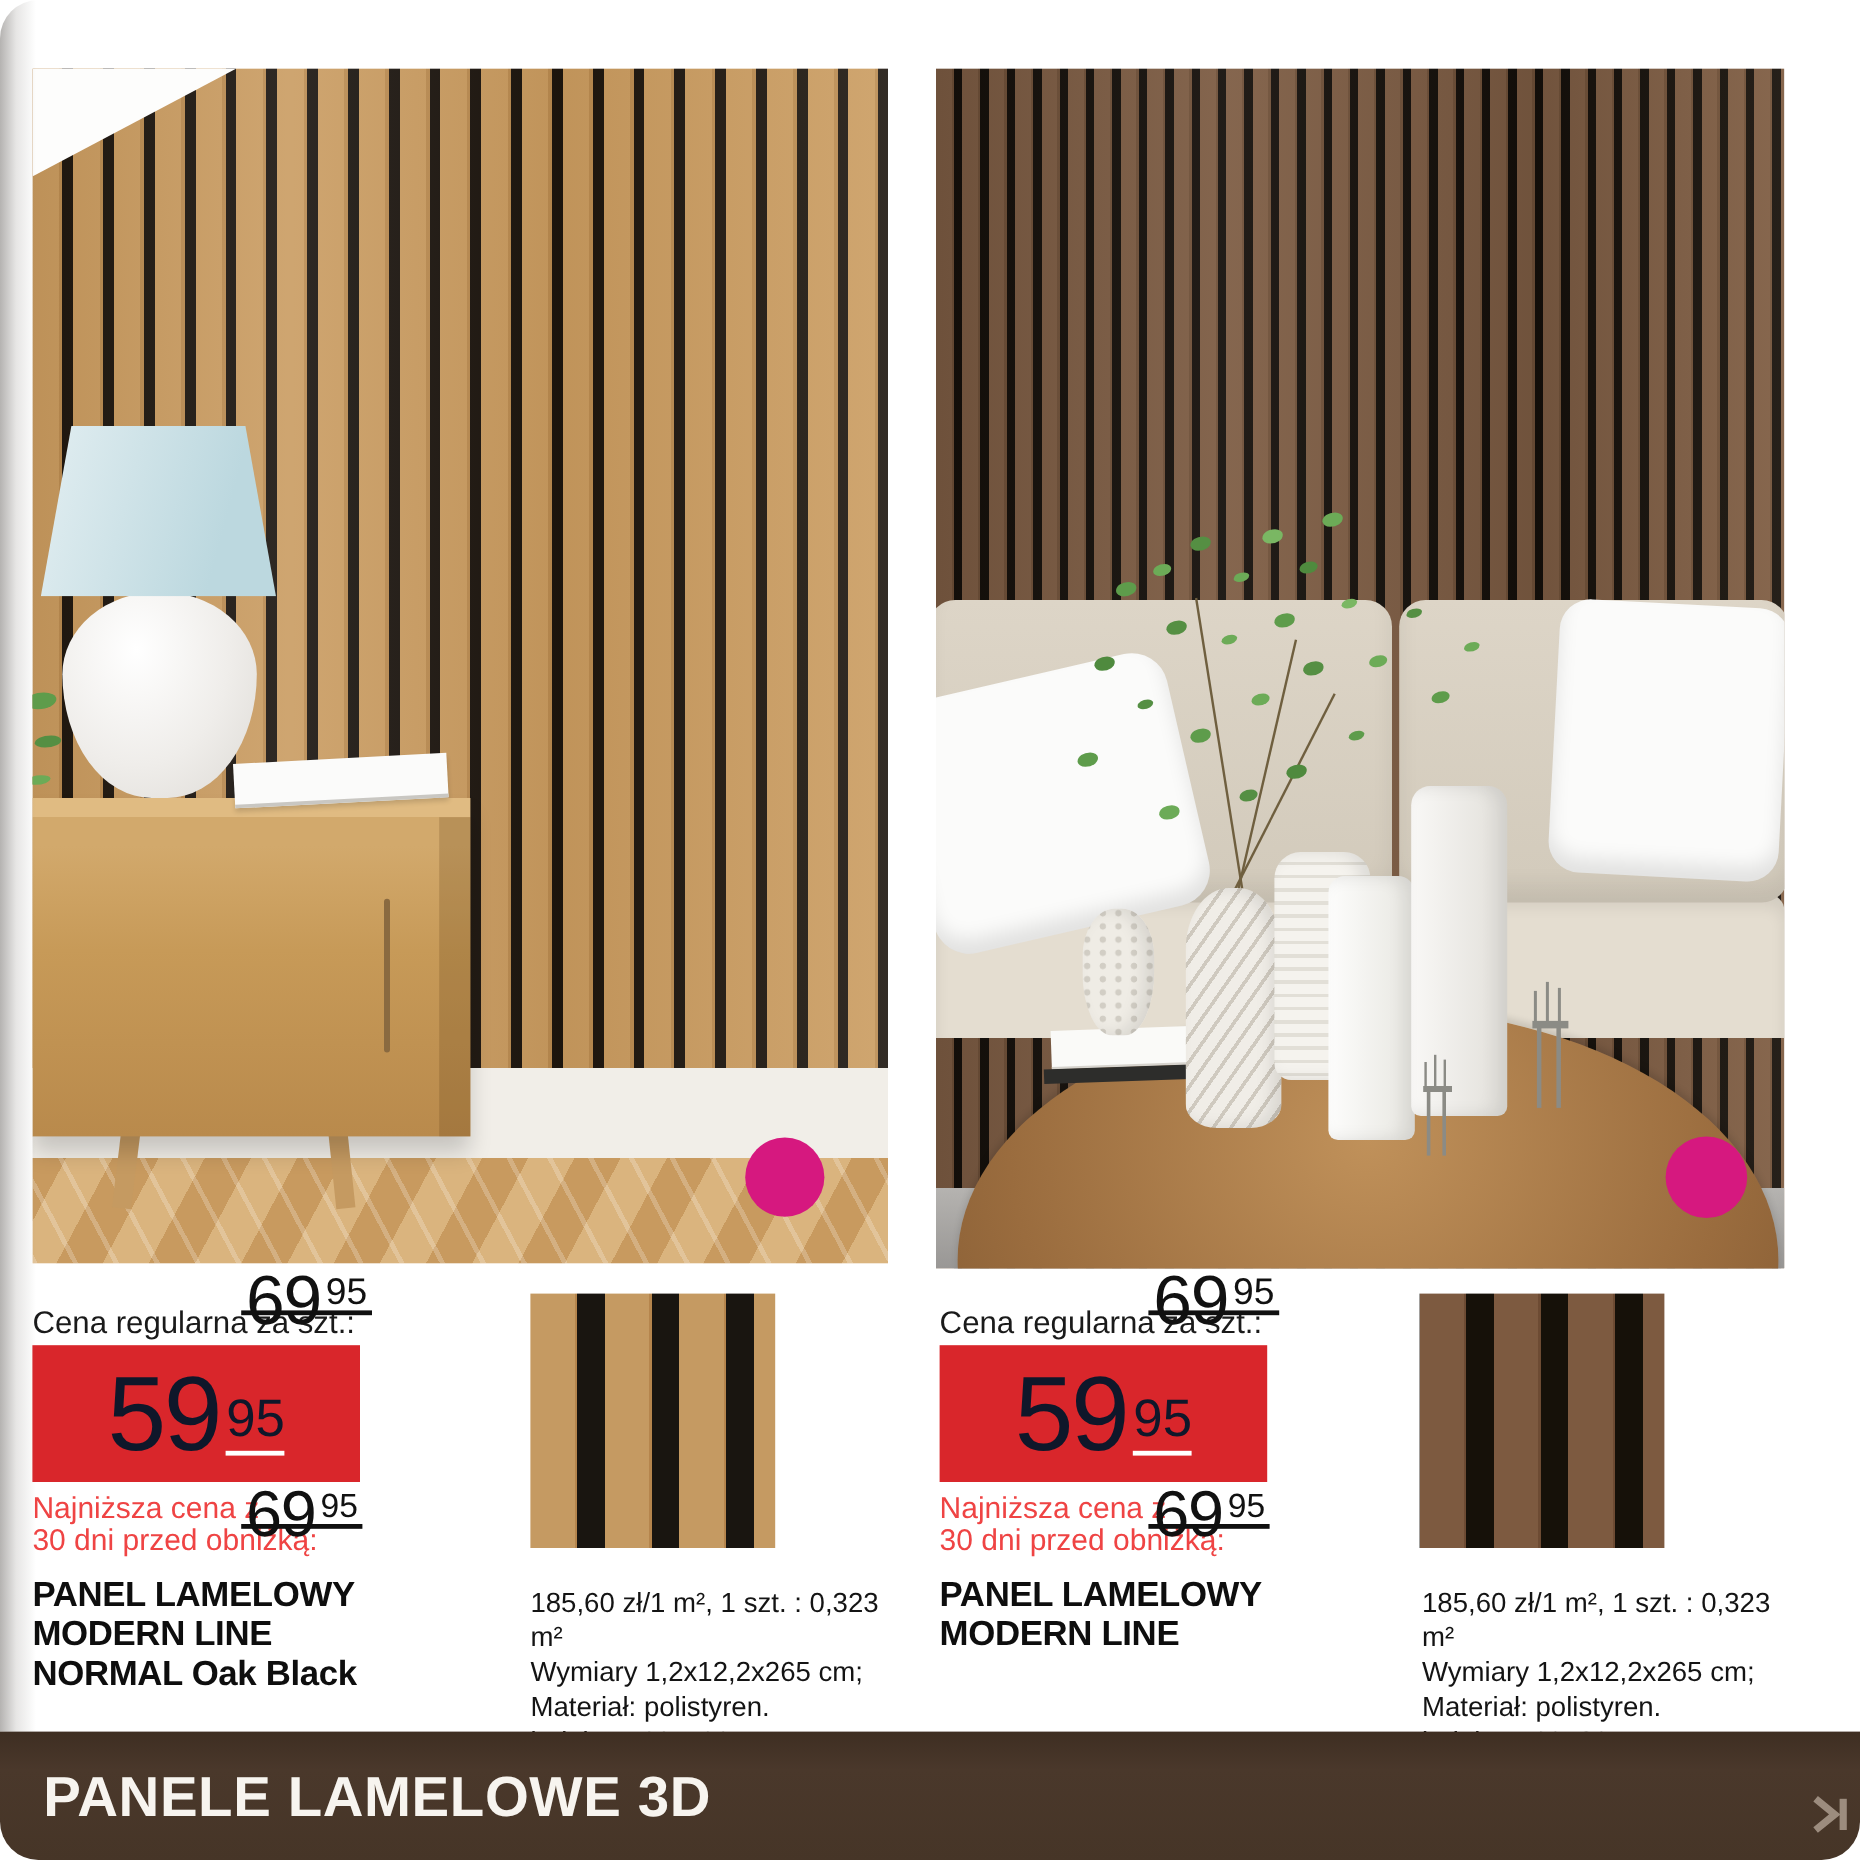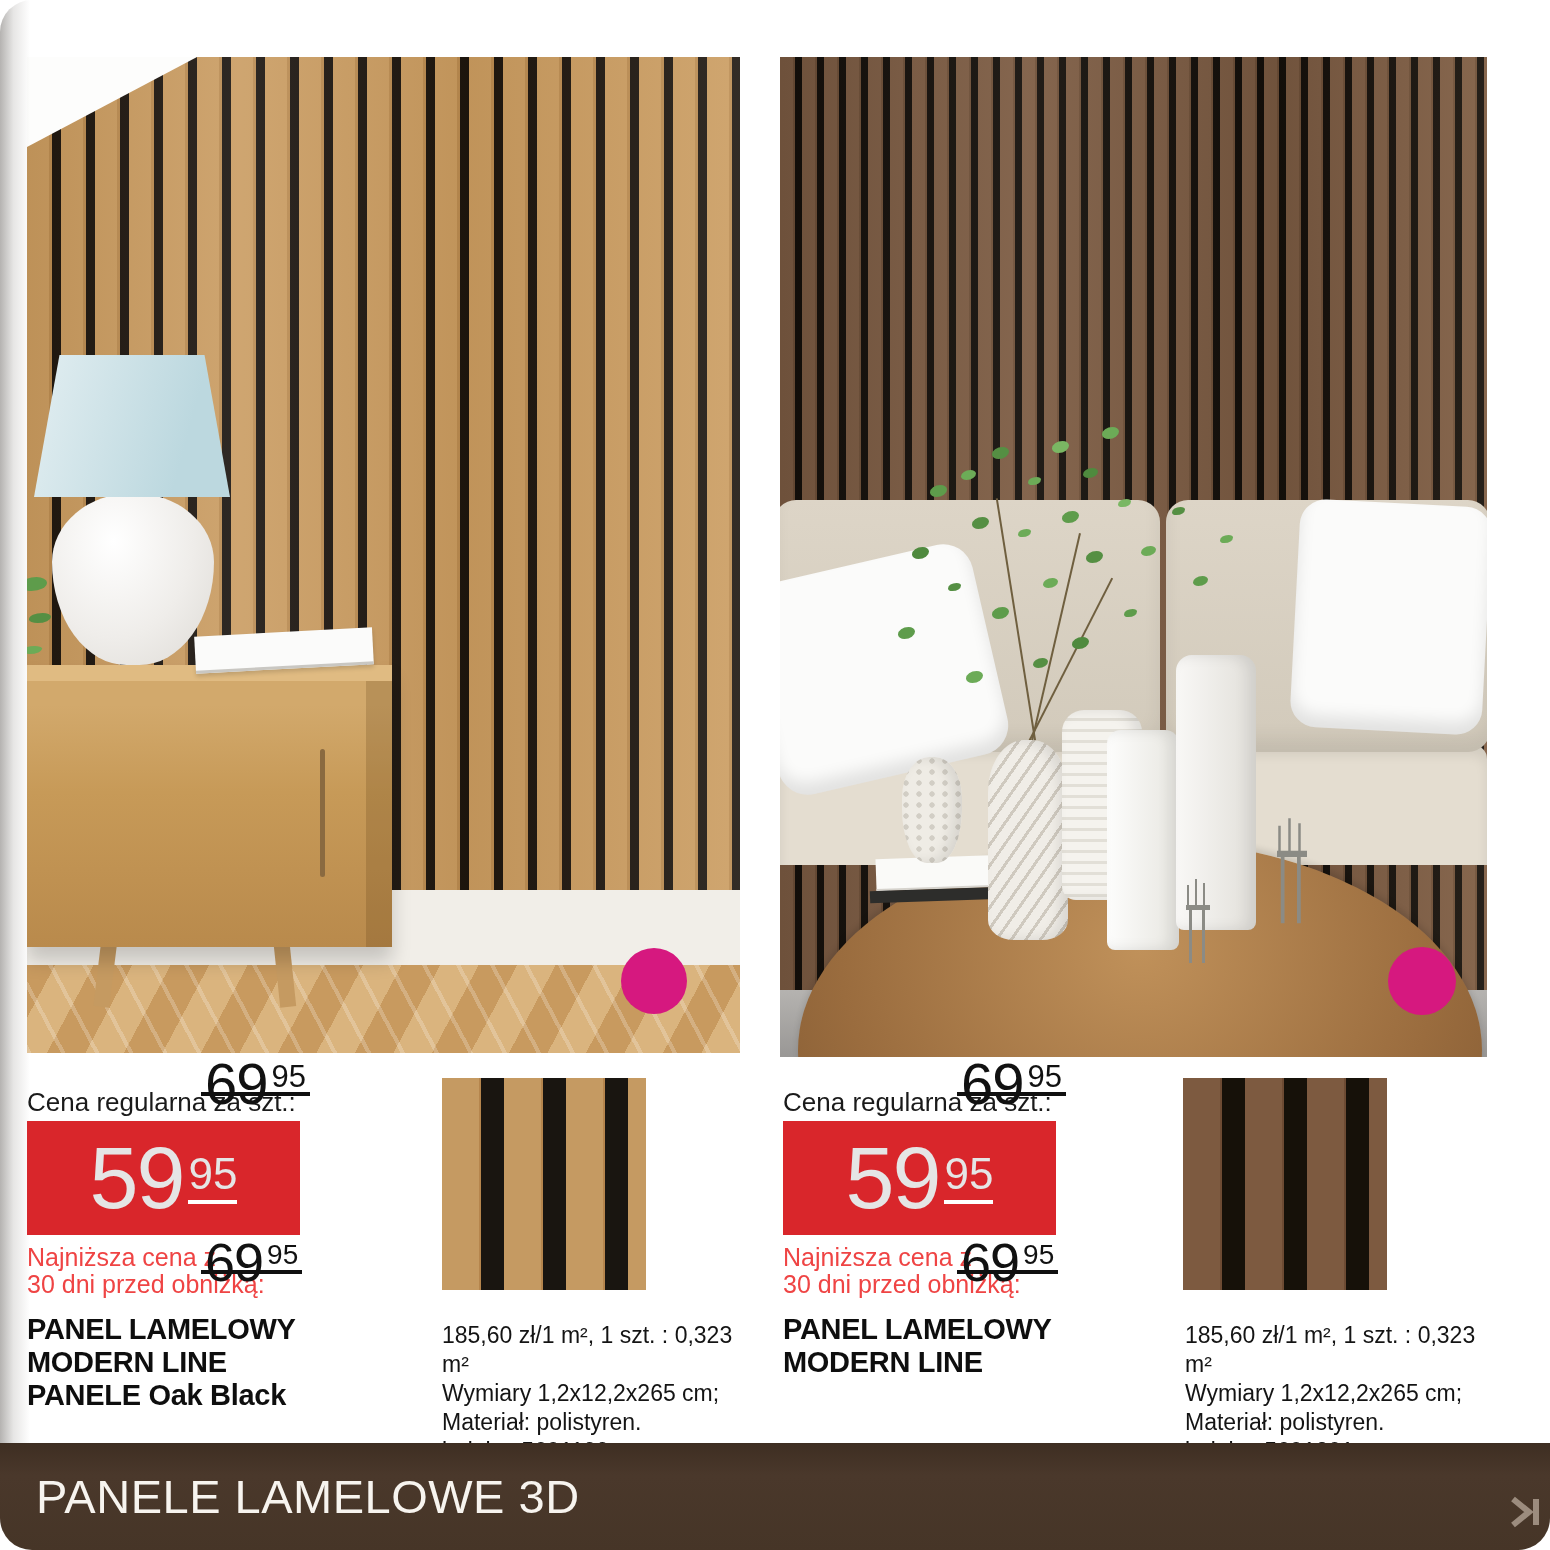--- a/index.html
+++ b/index.html
@@ -118,40 +118,40 @@
   .price .main{font-size:58px;letter-spacing:-1px;}
   .price .sup{font-size:31px;line-height:1;margin-left:4px;}
   .price .strike{position:absolute;left:-4px;right:-4px;top:31px;height:4px;background:#101010;}
   .price-reg{left:178px;top:6px;}
   .price-low{left:178px;top:186px;}
   .price-low .main{font-size:54px;}
   .price-low .sup{font-size:28px;}
   .price-low .strike{top:29px;}
   .promo-box{position:absolute;left:0;top:66px;width:273px;height:114px;background:#d9262b;
     display:flex;align-items:center;justify-content:center;}
-  .promo-price{display:inline-flex;align-items:center;color:#e5e5e5;line-height:.8;}
+  .promo-price{display:inline-flex;align-items:flex-end;color:#0f172a;line-height:.8;}
   .promo-price .main{font-size:88px;letter-spacing:-2px;}
   .promo-price .sup{font-size:44px;line-height:1;margin-left:5px;position:relative;padding-bottom:8px;}
   .promo-price .sup::after{content:"";position:absolute;left:0;right:0;bottom:0;height:4px;background:#fff;}
   .lowest-label{position:absolute;left:0;top:189px;font-size:25px;line-height:27px;color:#ef4444;}
   .pname{position:absolute;left:0;top:258px;margin:0;font-size:29px;line-height:33px;font-weight:700;
     letter-spacing:-.3px;color:#0e0e0e;}
   .swatch{position:absolute;top:23px;width:204px;height:212px;}
   .pinfo.p0 .swatch{left:415px;}
   .pinfo.p1 .swatch{left:400px;}
   .swatch-oak{background:repeating-linear-gradient(90deg,#c59a62 0 37px,#b5854d 37px 39px,#191510 39px 62px);}
   .swatch-walnut{background:repeating-linear-gradient(90deg,#7d5a40 0 37px,#6d4b33 37px 39px,#161109 39px 62px);}
   .specs{position:absolute;top:266px;font-size:23px;line-height:29px;color:#141414;width:320px;}
   .pinfo.p0 .specs{left:415px;}
   .pinfo.p1 .specs{left:402px;}
 
   
   .footer-bar{position:absolute;left:0;top:1443px;width:1550px;height:107px;
     background:linear-gradient(180deg,#3e2e22,#4a382b 30%,#463527);display:flex;align-items:center;z-index:50;}
-  .footer-title{margin:0 0 0 36px;font-size:47px;font-weight:400;letter-spacing:.5px;color:#f7f4ef;}
+  .footer-title{margin:0 0 0 36px;font-size:47px;font-weight:700;letter-spacing:.5px;color:#f7f4ef;}
   .logo{position:absolute;left:1303px;top:1461px;width:192px;height:76px;}
   .logo-leafA{position:absolute;left:2px;top:26px;width:27px;height:20px;background:#f6f3ee;
     border-radius:60% 40% 55% 45%;transform:rotate(-32deg);}
   .logo-leafB{position:absolute;left:20px;top:0px;width:19px;height:31px;background:#f6f3ee;
     border-radius:50% 50% 50% 50%/58% 58% 42% 42%;transform:rotate(16deg);}
   .logo-brand{position:absolute;left:44px;top:-8px;font-size:47px;font-weight:800;letter-spacing:-1px;color:#f6f3ee;}
   .logo-band{position:absolute;left:42px;top:46px;width:146px;height:30px;background:#f6f3ee;border-radius:8px;
     text-align:right;}
   .logo-sub{font-size:17px;font-weight:700;letter-spacing:5px;color:#463527;line-height:30px;padding-right:8px;display:inline-block;}
   .pager{position:absolute;left:1506px;top:1494px;width:36px;height:36px;z-index:60;cursor:pointer;}
@@ -222,21 +222,21 @@
       <span>30 dni przed obniżką:</span>
     </span>
     <span class="price price-low">
       <span class="main">69</span>
       <span class="sup">95</span>
       <i class="strike"></i>
     </span>
     <h2 class="pname">
       <span>PANEL LAMELOWY</span><br>
       <span>MODERN LINE</span><br>
-      <span>PANELE Oak Black</span>
+      <span>NORMAL Oak Black</span>
     </h2>
     <div class="swatch swatch-oak"></div>
     <div class="specs">
       <div>185,60 zł/1 m², 1 szt. : 0,323 m²</div>
       <div>Wymiary 1,2x12,2x265 cm;</div>
       <div>Materiał: polistyren.</div>
       <div>indeks: 5601199</div>
     </div>
   </section>
 

